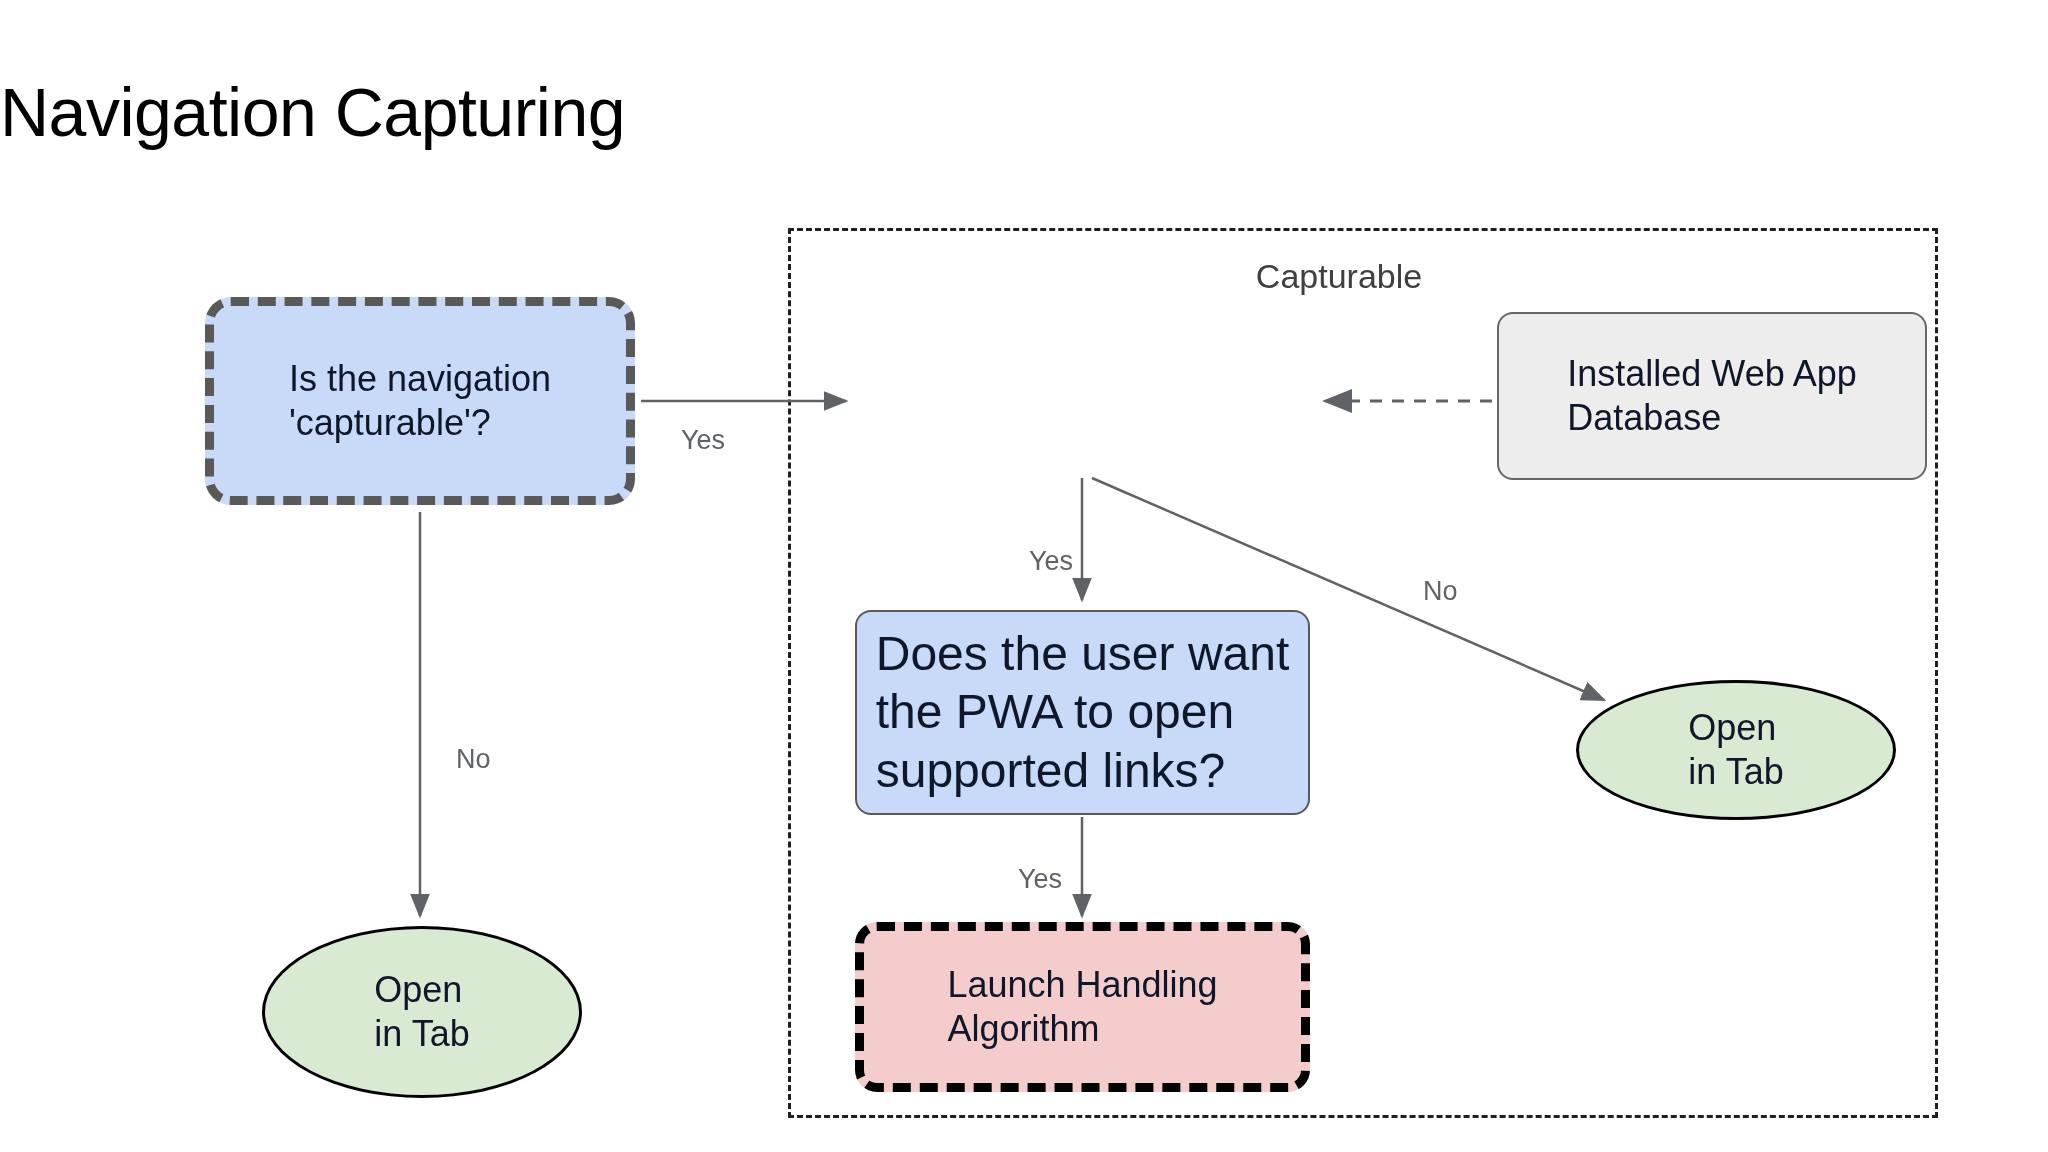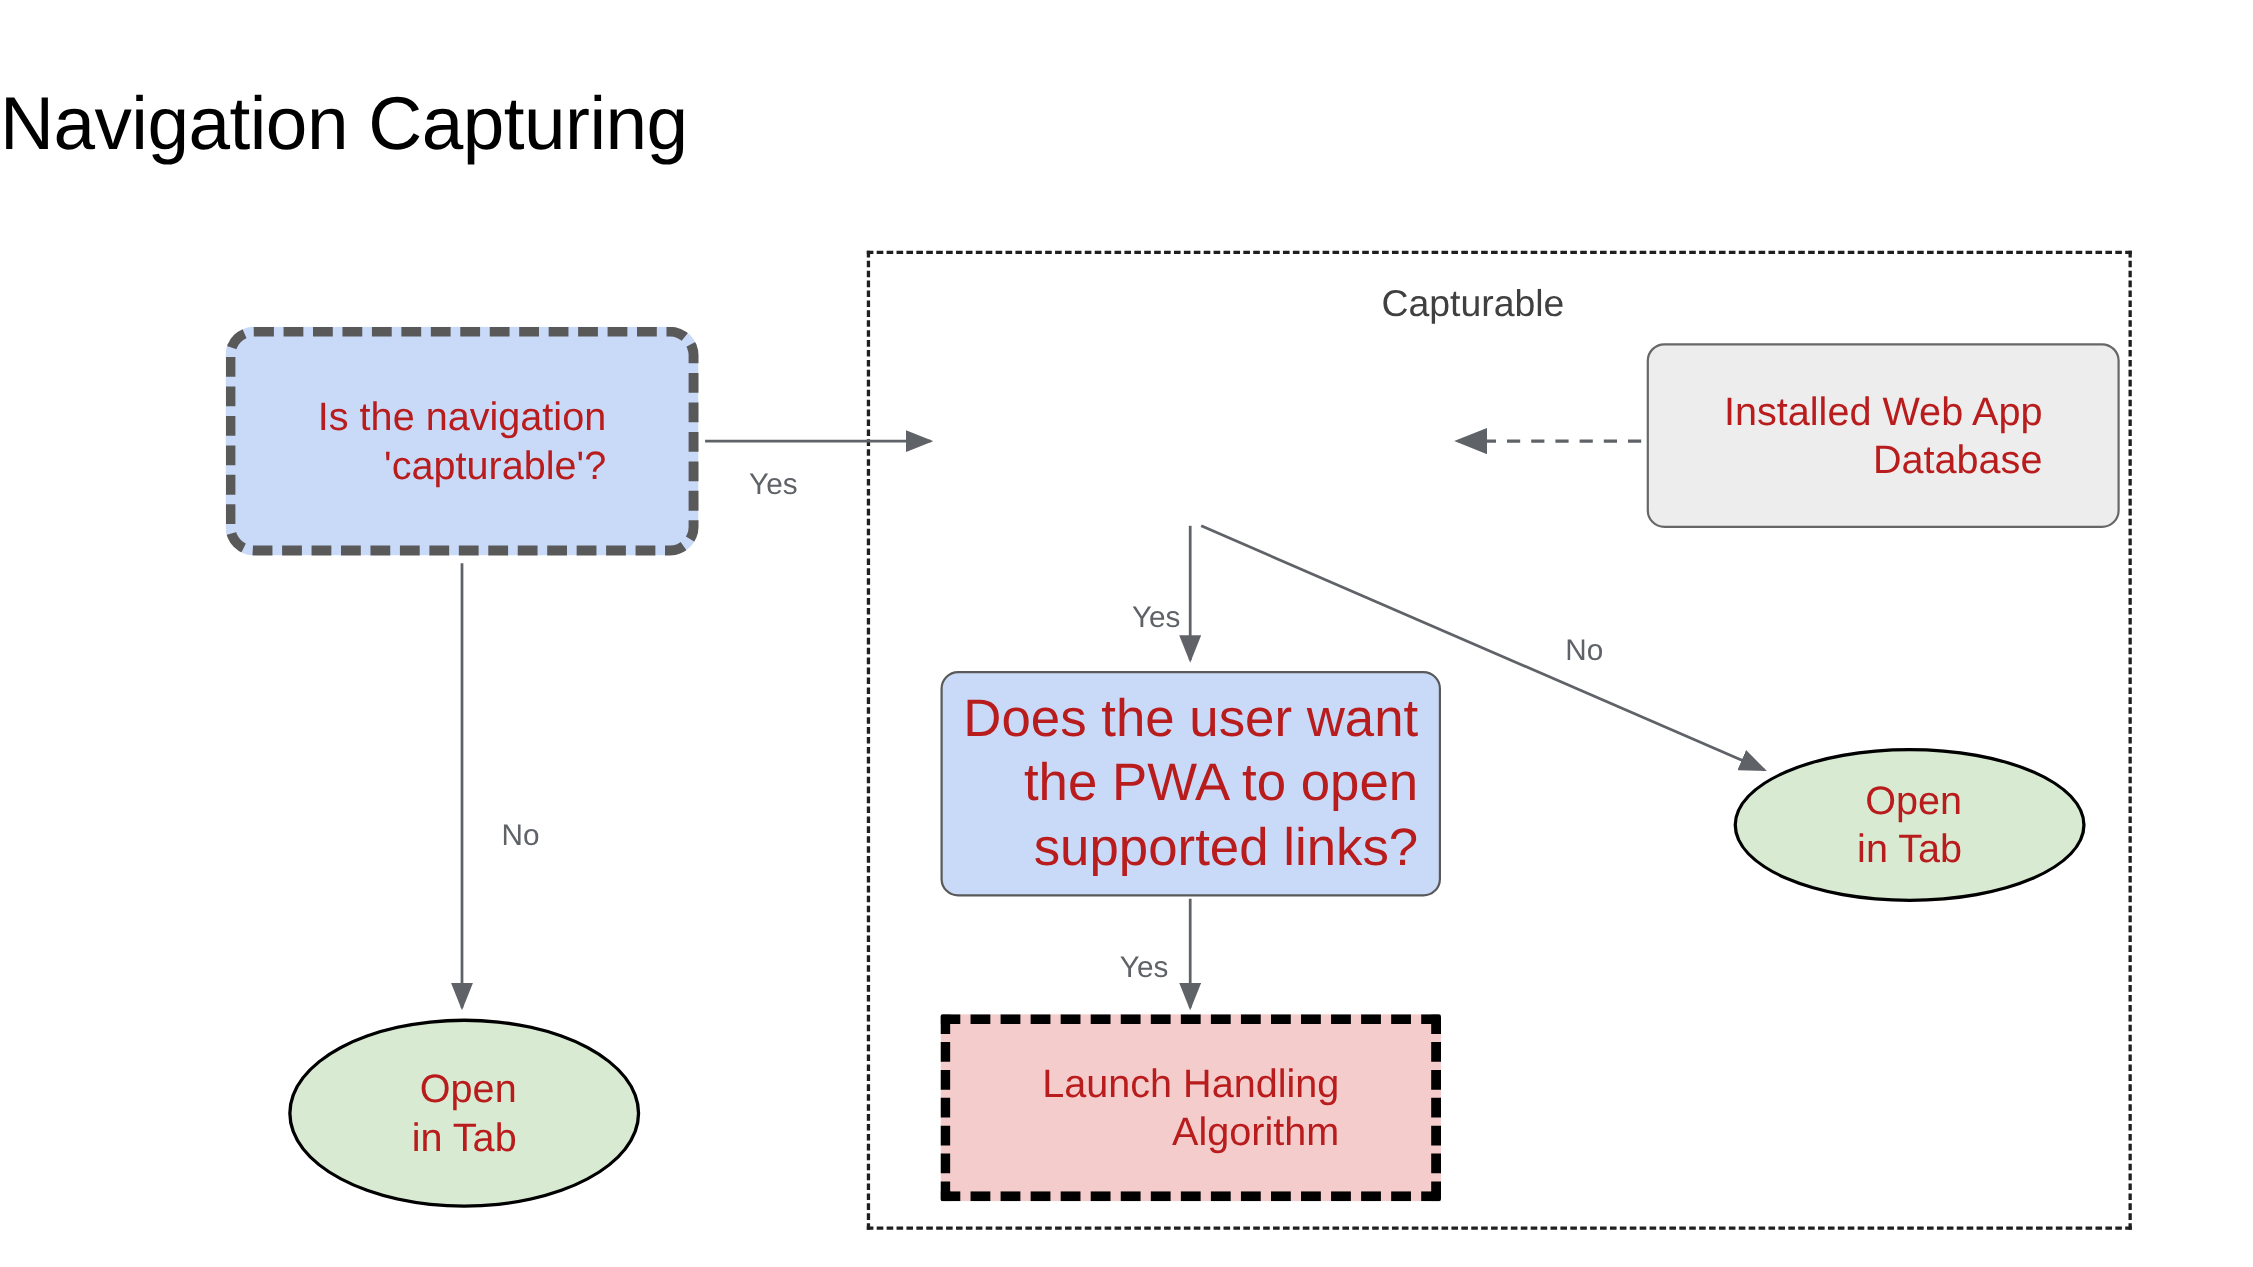--- a/index.html
+++ b/index.html
@@ -50,22 +50,22 @@
     color: #404040;
     line-height: 1.1;
   }
   
   .node {
     position: absolute;
     box-sizing: border-box;
     display: flex;
     align-items: center;
     justify-content: center;
-    text-align: right;
-    color: #b91c1c;
+    text-align: left;
+    color: #0f172a;
     line-height: 1.22;
     white-space: pre-line;
   }
   .box {
     border-radius: 16px;
   }
   .box-blue {
     background: #c9daf8;
     border: 2px solid #595959;
   }
@@ -74,21 +74,21 @@
     border: 9px dashed #595959;
     border-radius: 26px;
   }
   .box-gray {
     background: #ededed;
     border: 2px solid #676767;
   }
   .box-pink-dashed {
     background: #f5cccc;
     border: 9px dashed #000000;
-    border-radius: 2px;
+    border-radius: 22px;
   }
   .ellipse {
     background: #d9ead3;
     border: 3px solid #000000;
     border-radius: 50%;
   }
   
   #node-capturable-question {
     left: 205px; top: 297px; width: 430px; height: 208px;
     font-size: 36px;

